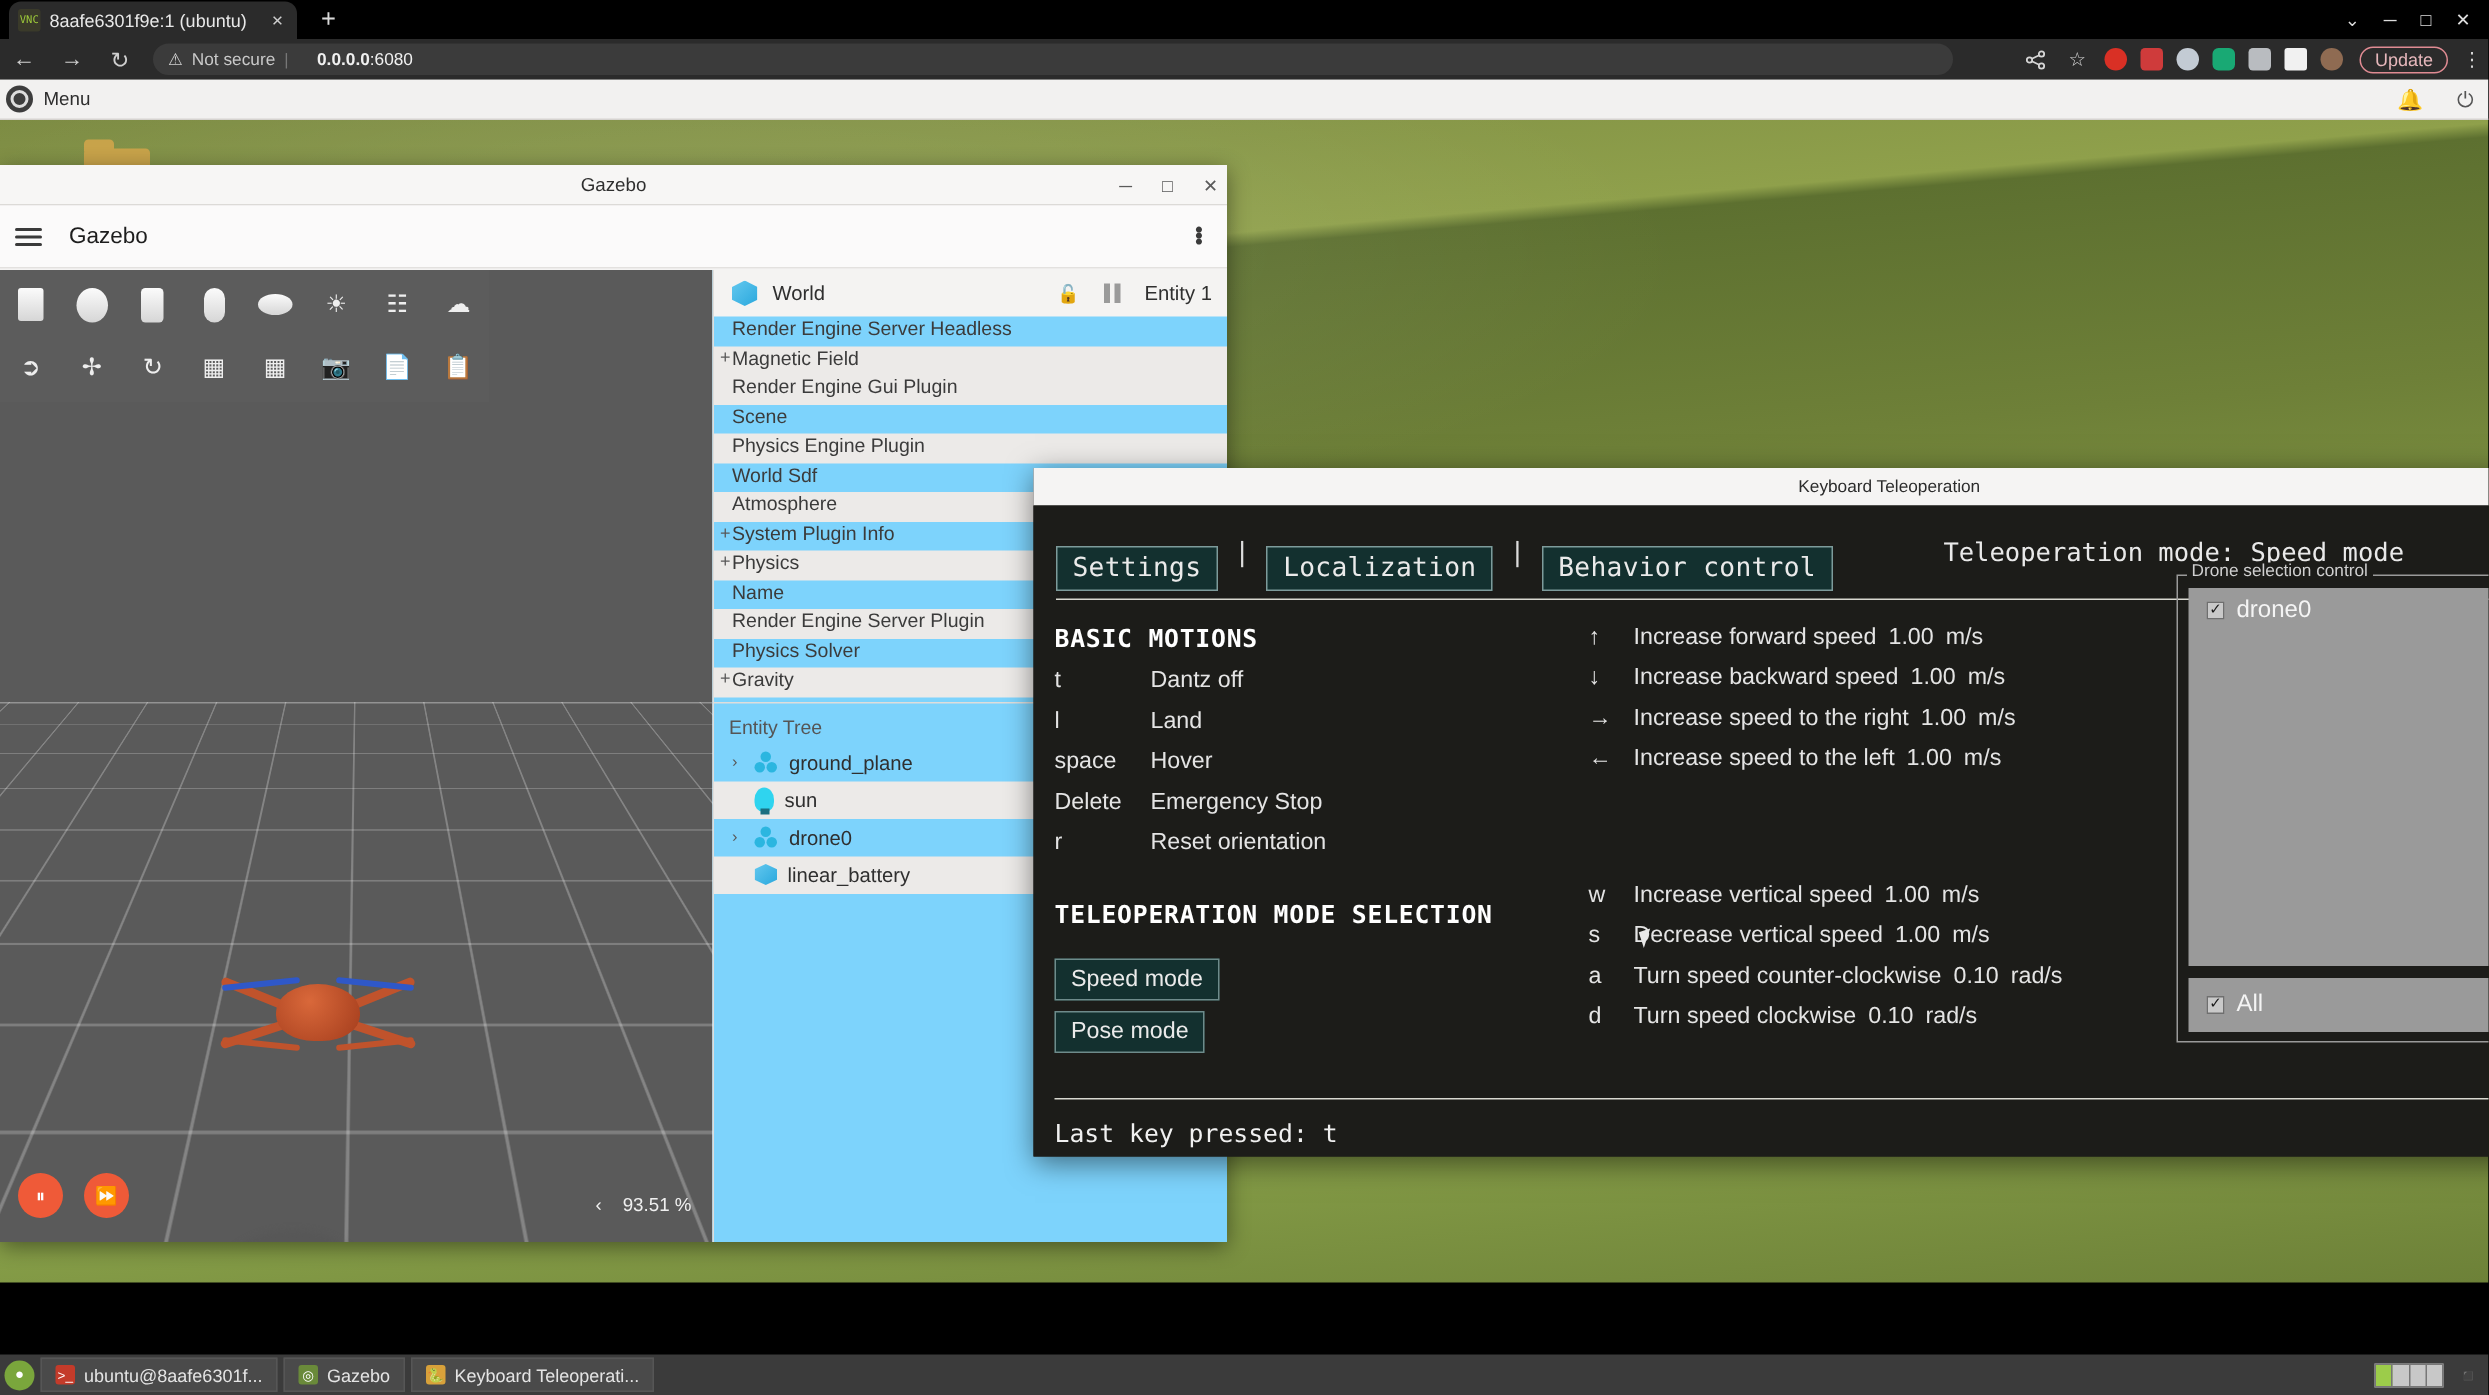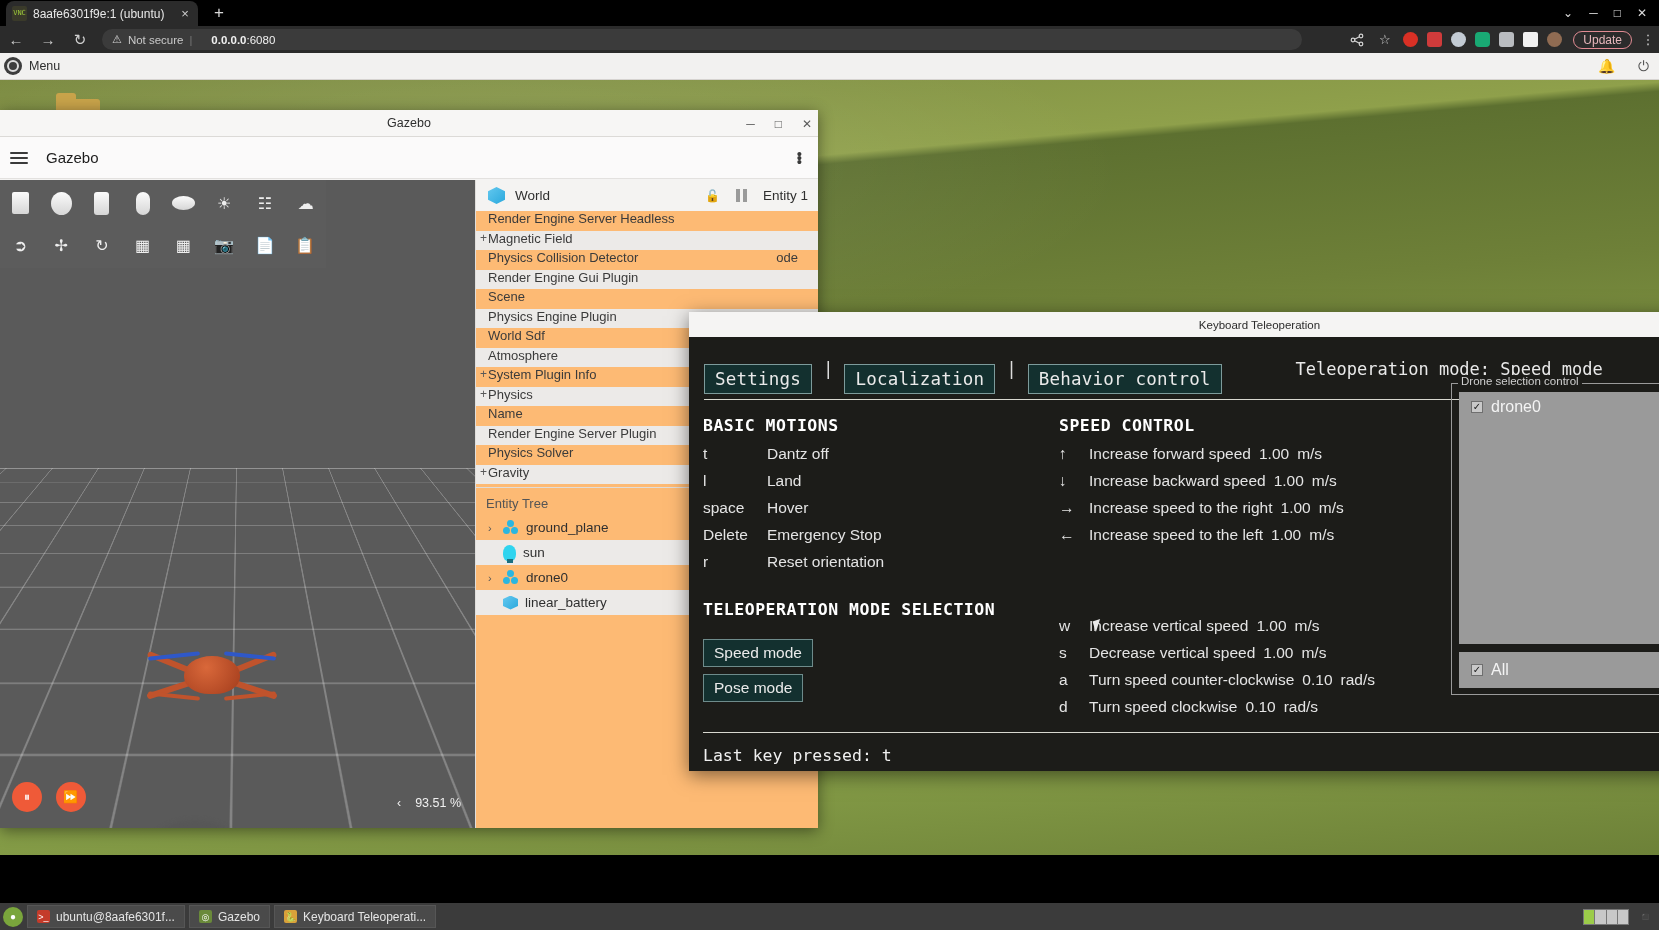--- a/index.html
+++ b/index.html
@@ -184,21 +184,21 @@
   }
 
   .play-ctrls { position:absolute; left: 12px; bottom: 16px; display:flex; gap: 14px; }
   .pc-btn { width:30px;height:30px;border-radius:50%;background:#ef5a38;color:#fff;display:flex;align-items:center;justify-content:center;font-size:12px;}
   .zoom-ind {
     position:absolute; right: 14px; bottom: 18px; display:flex; align-items:center;
     gap: 14px; color:#f0f0f0; font-size: 12.5px;
   }
 
   
-  .gz-right { width: 343px; background: #fdba74; position:relative; border-left:1px solid #e0dedb;}
+  .gz-right { width: 343px; background: #7dd3fc; position:relative; border-left:1px solid #e0dedb;}
   .world-head {
     height: 31px; display:flex; align-items:center; padding: 0 12px; gap:10px;
     background:#f4f3f2; position:relative;
   }
   .cube-ic { width:17px; height:17px; background: linear-gradient(135deg,#63c8ef,#2aa8dd); transform: rotate(0deg); clip-path: polygon(50% 0,100% 25%,100% 75%,50% 100%,0 75%,0 25%); }
   .world-label { font-size: 13.5px; color:#2f2f2f; }
   .wh-right { position:absolute; right: 10px; display:flex; align-items:center; gap: 16px;}
   .lock-ic { color:#8b8b8b; font-size: 12px;}
   .pause-ic { display:flex; gap:3px;}
   .pause-ic i{display:block;width:4px;height:13px;background:#9a9a9a;}
@@ -501,25 +501,20 @@
           <div class="prop-row">
               <span class="prop-plus"></span>
               <span>Render Engine Server Headless</span>
               <span class="prop-val"></span>
             </div>
           <div class="prop-row alt">
               <span class="prop-plus">+</span>
               <span>Magnetic Field</span>
               <span class="prop-val"></span>
             </div>
-          <div class="prop-row">
-              <span class="prop-plus"></span>
-              <span>Physics Collision Detector</span>
-              <span class="prop-val">ode</span>
-            </div>
           <div class="prop-row alt">
               <span class="prop-plus"></span>
               <span>Render Engine Gui Plugin</span>
               <span class="prop-val"></span>
             </div>
           <div class="prop-row">
               <span class="prop-plus"></span>
               <span>Scene</span>
               <span class="prop-val"></span>
             </div>
@@ -646,21 +641,20 @@
 
           <div class="tl-h tl-h2">TELEOPERATION MODE SELECTION</div>
 
           <div class="mode-btns">
             <div class="mode-btn">Speed mode</div>
             <div class="mode-btn">Pose mode</div>
           </div>
         </div>
 
         <div class="tl-col-r">
-          <div class="tl-h">SPEED CONTROL</div>
 
           <div class="kv">
             <span class="k wide">↑</span>
             <span class="d">Increase forward speed</span>
             <span class="num">1.00</span>
             <span class="unit">m/s</span>
           </div>
           <div class="kv">
             <span class="k wide">↓</span>
             <span class="d">Increase backward speed</span>

